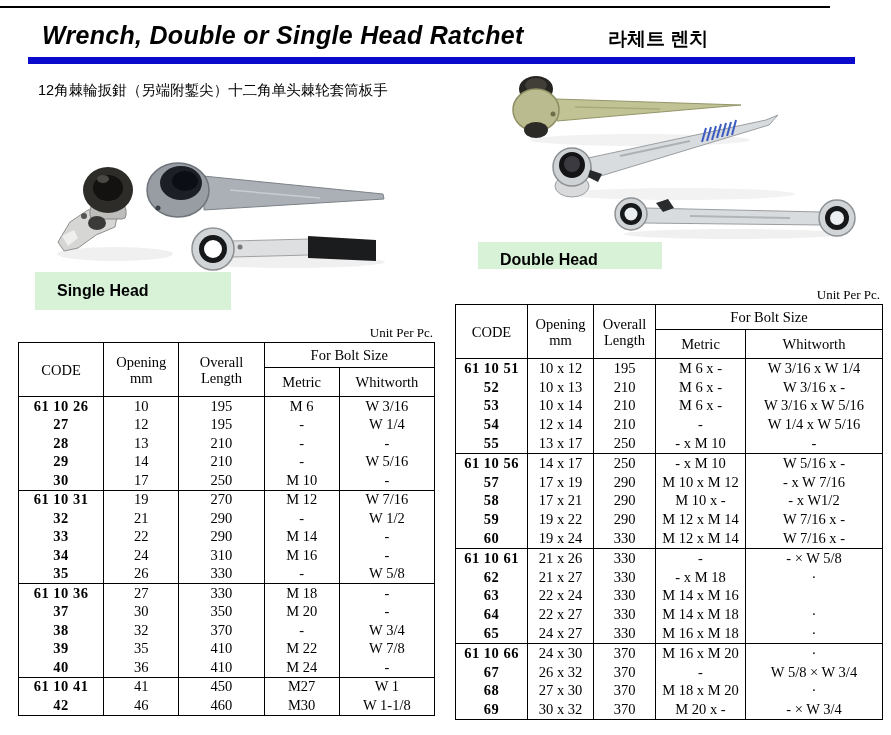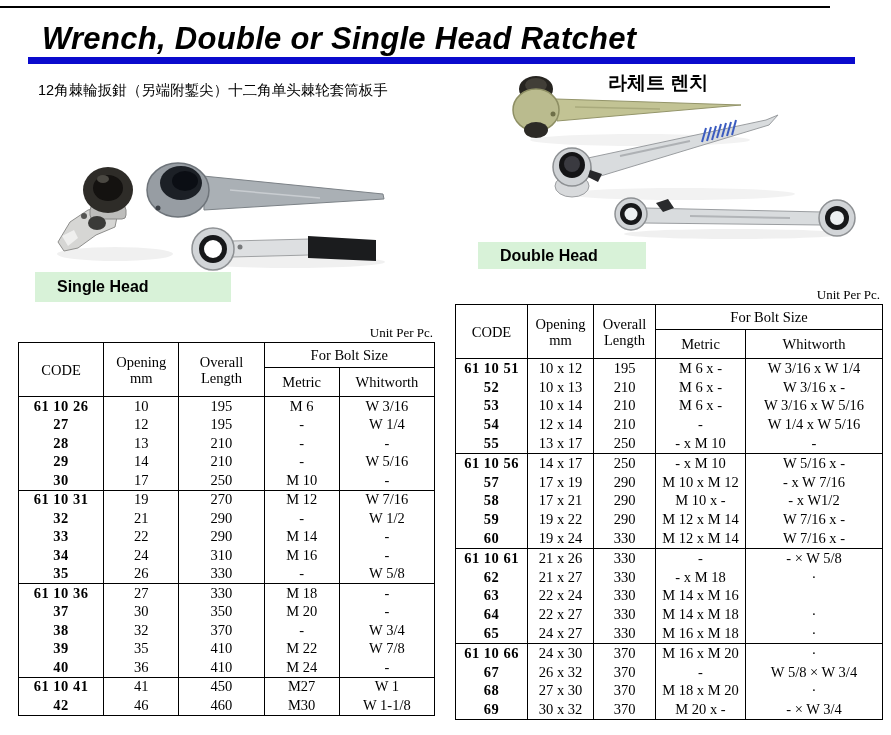--- a/index.html
+++ b/index.html
@@ -1,30 +1,30 @@
 <!DOCTYPE html>
 <html><head>
 <meta charset="utf-8">
 <style>
   html,body{margin:0;padding:0;}
   body{
     width:891px;height:735px;position:relative;background:#ffffff;
     font-family:"Liberation Sans",sans-serif;color:#000;overflow:hidden;
   }
   .top-rule{position:absolute;left:0;top:6px;width:830px;height:2px;background:#000;}
-  .title-en{position:absolute;left:42px;top:21px;font-size:31px;font-weight:bold;font-style:italic;letter-spacing:0.3px;white-space:nowrap;}
-  .title-ko{position:absolute;left:608px;top:26px;font-size:19px;font-weight:bold;white-space:nowrap;margin-top:44px;}
+  .title-en{position:absolute;left:42px;top:21px;font-size:25px;font-weight:bold;font-style:italic;letter-spacing:0.3px;white-space:nowrap;}
+  .title-ko{position:absolute;left:608px;top:26px;font-size:19px;font-weight:bold;white-space:nowrap;}
   .blue-rule{position:absolute;left:28px;top:57px;width:827px;height:7px;background:#0a0acd;}
   .desc{position:absolute;left:38px;top:78px;font-size:14.5px;line-height:25.5px;white-space:nowrap;}
   .section-label{
     position:absolute;display:flex;align-items:center;
     background:#d8f2d8;font-weight:bold;font-size:16px;padding-left:22px;box-sizing:border-box;
   }
-  .label-single{left:35px;top:272px;width:196px;height:30px;}
-  .label-double{left:478px;top:242px;width:168px;height:27px;}
+  .label-single{left:35px;top:272px;width:196px;height:38px;}
+  .label-double{left:478px;top:242px;width:184px;height:27px;align-items:flex-end;}
   .photo{position:absolute;}
   .photo-single{left:20px;top:150px;}
   .photo-double{left:460px;top:62px;}
   .tablewrap{position:absolute;font-family:Liberation Serif, serif;}
   .wrap-single{left:18px;top:326px;width:417px;}
   .wrap-double{left:455px;top:288px;width:427px;}
   .unit-note{font-size:13px;text-align:right;height:14px;line-height:14px;margin-bottom:2px;padding-right:2px;}
   table.tbl{border-collapse:collapse;table-layout:fixed;border:1.6px solid #000;width:100%;}
   table.tbl th{font-weight:normal;font-size:14.5px;border:1px solid #000;padding:0;text-align:center;line-height:16px;}
   table.tbl thead tr.hrow1 th{height:24px;}

